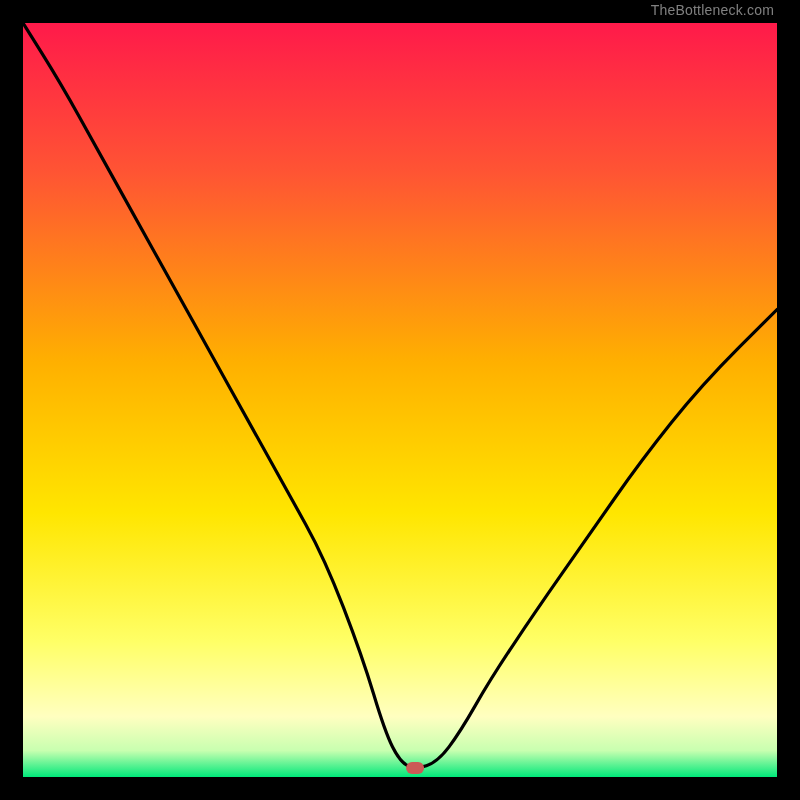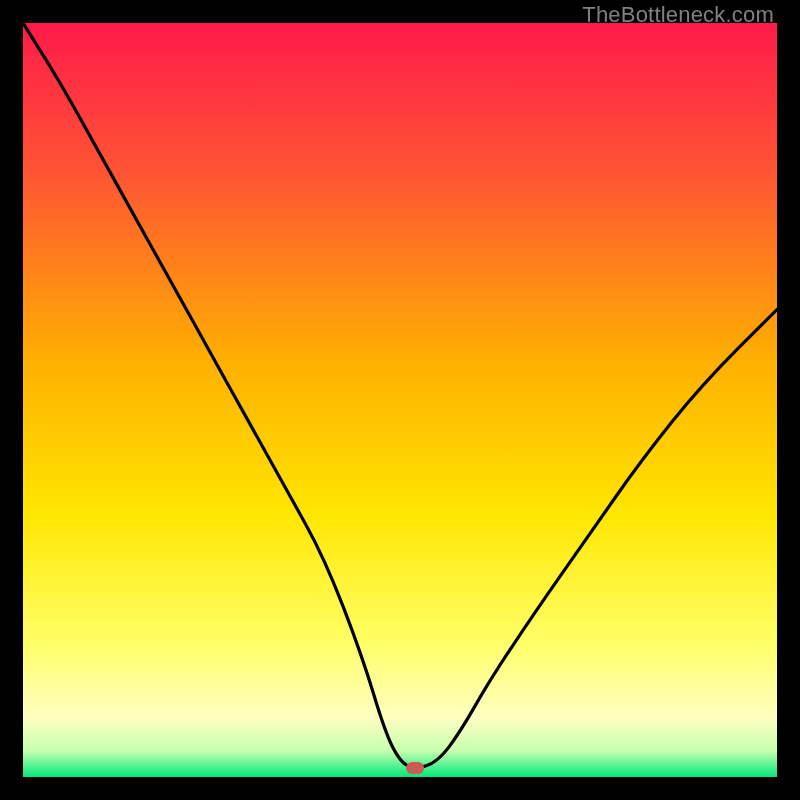--- a/index.html
+++ b/index.html
@@ -24,21 +24,21 @@
     left: 0;
     top: 0;
     width: 754px;
     height: 754px;
   }
   .watermark {
     position: absolute;
     top: 2px;
     right: 26px;
     color: #808080;
-    font-size: 22px;
+    font-size: 14px;
     font-weight: 500;
     letter-spacing: 0.2px;
   }
 </style>
 </head>
 <body>
 
 <div class="watermark">TheBottleneck.com</div>
 
 <div class="chart-frame">

